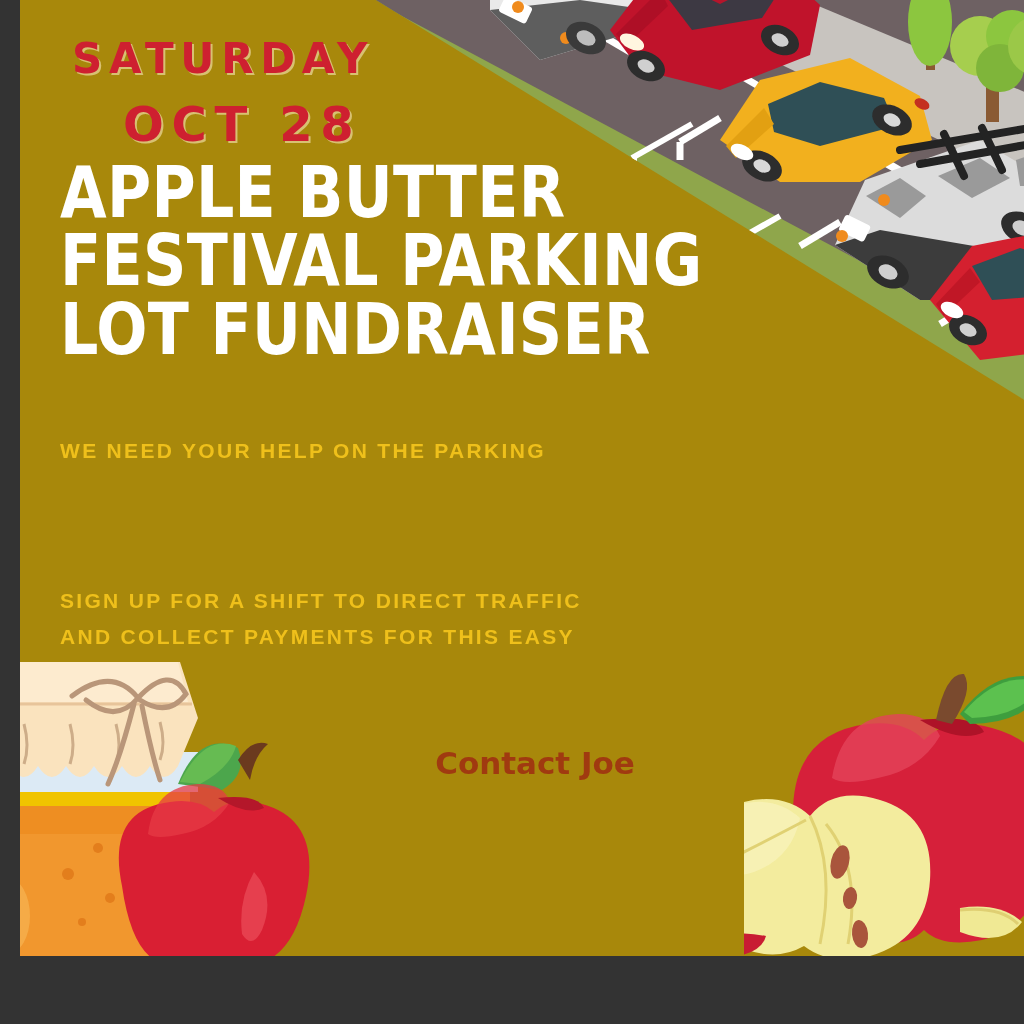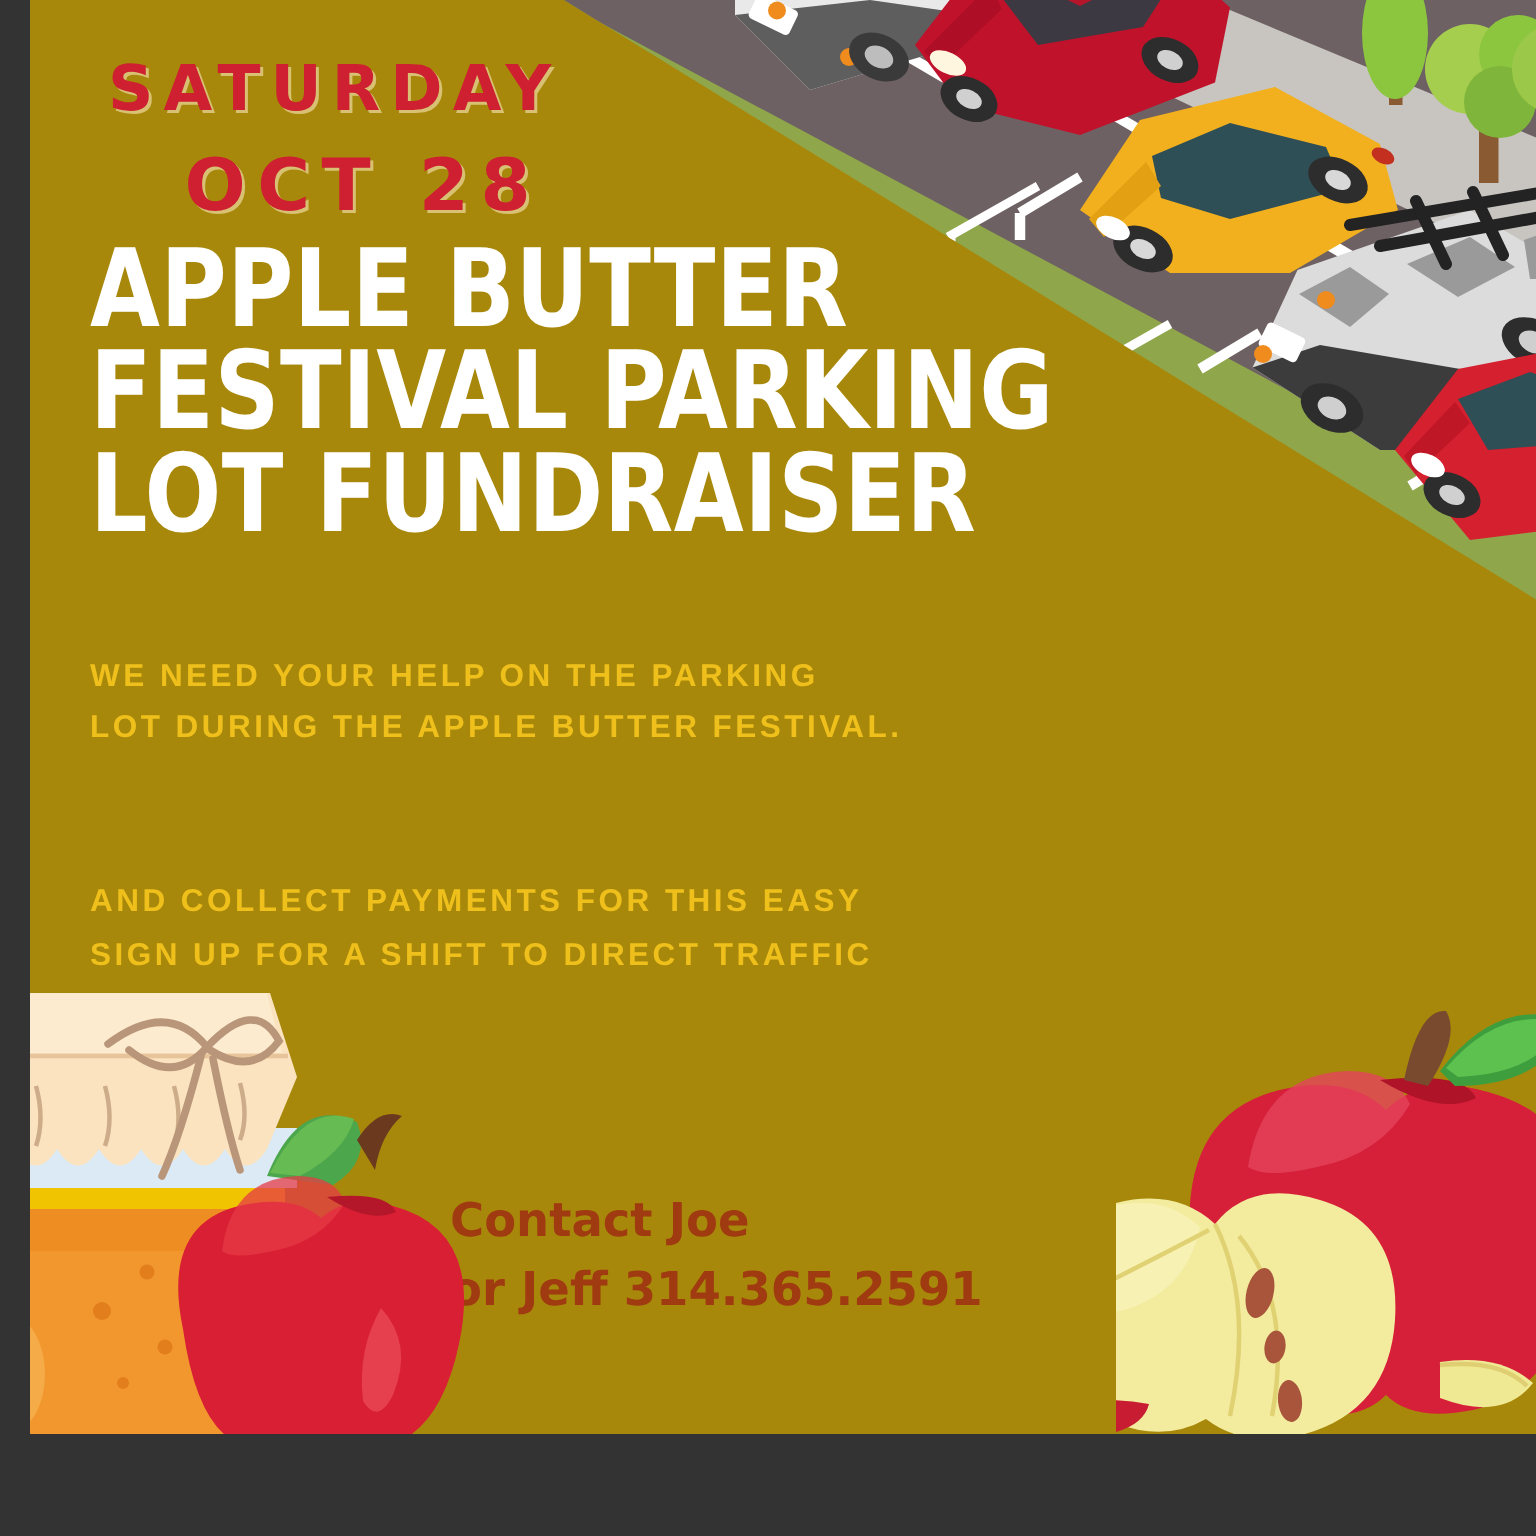--- a/index.html
+++ b/index.html
@@ -67,22 +67,23 @@
     letter-spacing: 0.11em;
     text-transform: uppercase;
   }
   #para-1 { top: 434px; width: 950px; line-height: 1.64; }
   #para-2 { top: 583px; width: 950px; line-height: 1.73; }
   .body-para .p-line { display: block; white-space: nowrap; }
 
   #contact-block {
     position: absolute;
     left: 280px;
-    top: 792px;
+    top: 741px;
     width: 470px;
+    text-align: center;
     color: #A03A10;
     font-family: "DejaVu Sans", sans-serif;
     font-weight: bold;
     font-size: 31px;
     line-height: 1.47;
   }
   #contact-block .c-line { display: block; white-space: nowrap; }
 
   
   #jar-art {
@@ -248,31 +249,29 @@
   <div class="date-line" id="date-date">OCT 28</div>
 
   <div id="headline">
     <span class="hl-line">APPLE BUTTER</span>
     <span class="hl-line">FESTIVAL PARKING</span>
     <span class="hl-line">LOT FUNDRAISER</span>
   </div>
 
   <div class="body-para" id="para-1">
     <span class="p-line">WE NEED YOUR HELP ON THE PARKING</span>
-    <span class="p-line">LOT DURING THE APPLE BUTTER FESTIVAL.</span>
   </div>
 
   <div class="body-para" id="para-2">
+    <span class="p-line">SIGN UP FOR A SHIFT TO DIRECT TRAFFIC</span>
     <span class="p-line">AND COLLECT PAYMENTS FOR THIS EASY</span>
-    <span class="p-line">SIGN UP FOR A SHIFT TO DIRECT TRAFFIC</span>
   </div>
 
   <div id="contact-block">
     <span class="c-line">Contact Joe</span>
-    <span class="c-line">or Jeff 314.365.2591</span>
   </div>
 
   <svg id="jar-art" viewBox="0 0 330 300" xmlns="http://www.w3.org/2000/svg">
 
     <path d="M-40,128 L188,128 L188,300 L-40,300 Z" fill="#F5A623"></path>
     <path d="M-40,120 L188,120 L188,150 L-40,150 Z" fill="#F0C400"></path>
     <path d="M-40,150 L188,150 L188,300 L-40,300 Z" fill="#EE8E22"></path>
     <path d="M-20,178 L150,178 L150,300 L-20,300 Z" fill="#F29A33" opacity="0.75"></path>
     <g fill="#E07818" opacity="0.8">
       <circle cx="96" cy="192" r="5"></circle>

